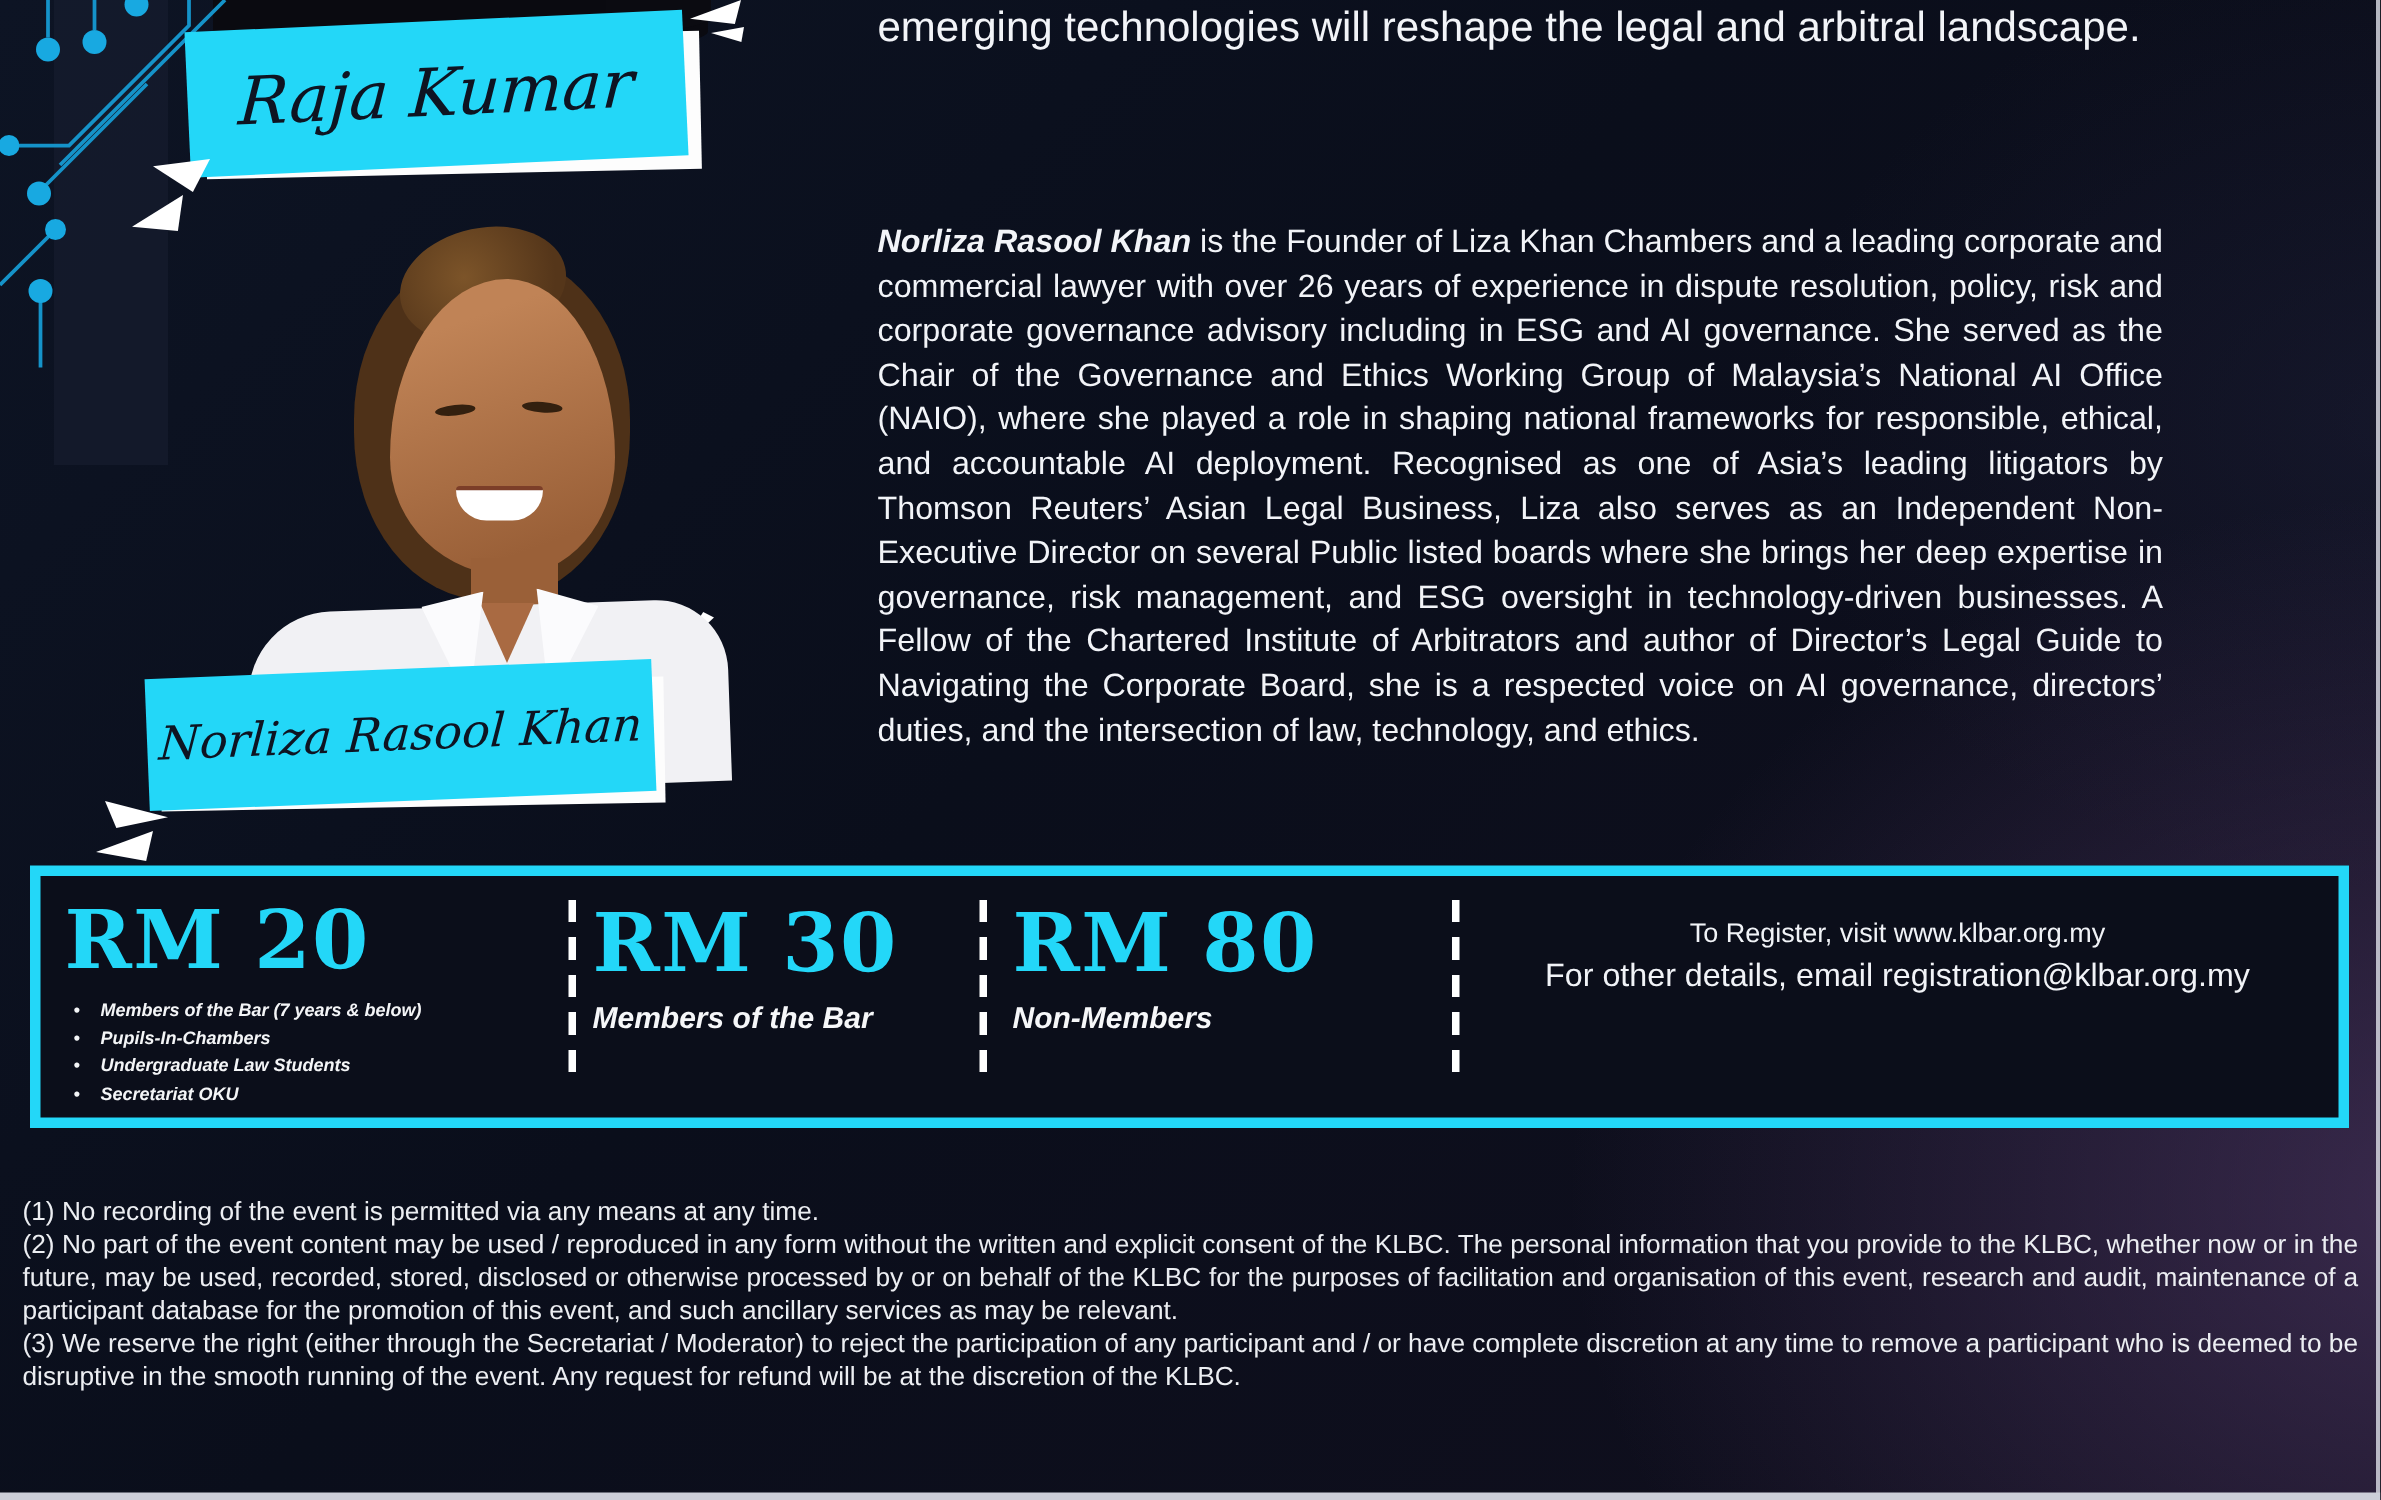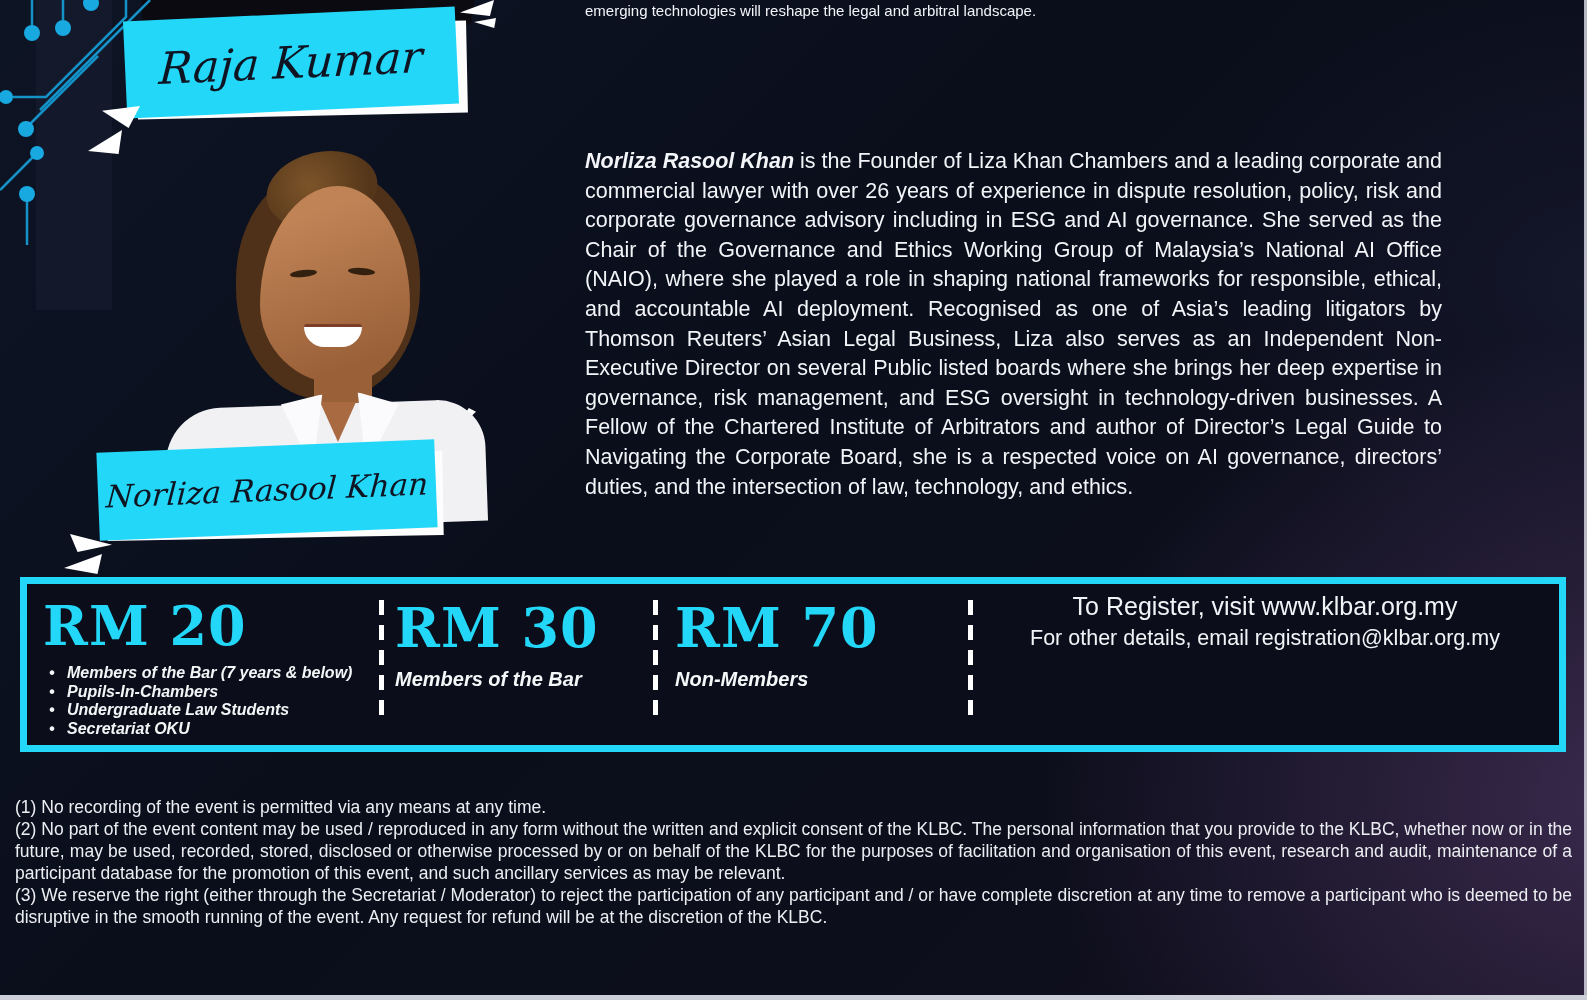--- a/index.html
+++ b/index.html
@@ -55,44 +55,44 @@
   .p-neck{position:absolute;left:146px;top:220px;width:58px;height:50px;background:#9a6038;}
   .p-shirt{position:absolute;left:-2px;top:252px;width:320px;height:122px;background:#f1f1f4;
     border-radius:56px 48px 0 0;transform:rotate(-2deg);}
   .p-chest{position:absolute;left:152px;top:250px;width:36px;height:40px;background:#a96a42;
     clip-path:polygon(0 0,100% 0,50% 100%);}
   .p-collar{position:absolute;width:48px;height:74px;background:#fbfbfd;}
   .p-collar.l{left:116px;top:244px;clip-path:polygon(0 8%,88% 0,52% 100%);transform:rotate(-6deg);}
   .p-collar.r{left:180px;top:242px;clip-path:polygon(12% 0,100% 10%,46% 100%);transform:rotate(6deg);}
 
   
-  .intro-line{position:absolute;left:585px;top:2px;width:880px;font-size:15px;color:#f2f4f8;}
+  .intro-line{position:absolute;left:585px;top:2px;width:880px;font-size:28px;color:#f2f4f8;}
   .bio{position:absolute;left:585px;top:147px;width:857px;font-size:21.5px;line-height:29.6px;
     text-align:justify;color:#f2f4f8;}
   .bio b{font-style:italic;font-weight:700;}
 
   
   .pricebox{position:absolute;left:20px;top:577px;width:1532px;height:161px;
     border:7px solid #23d7f8;background:#0b0e1a;}
   .pb-col{position:absolute;top:0;height:100%;}
   .price{font-family:"DejaVu Serif", serif;font-weight:700;font-size:54px;color:#23d7f8;
     letter-spacing:1px;text-align:left;}
   .tier-label{font-weight:700;font-style:italic;font-size:20px;color:#f6f7f9;text-align:left;}
   .col1{left:16px;width:340px;}
   .col1 .price{margin-top:10px;}
   .col1 ul{list-style:none;margin:6px 0 0 0;padding:0;font-weight:700;font-style:italic;
-    font-size:16px;line-height:18.5px;color:#f4f5f7;}
+    font-size:12px;line-height:18.5px;color:#f4f5f7;}
   .col1 li{position:relative;padding-left:24px;}
   .col1 li::before{content:"•";position:absolute;left:6px;}
   .col2{left:368px;width:252px;}
   .col3{left:648px;width:282px;}
   .col2 .price,.col3 .price{margin-top:12px;}
   .col2 .tier-label,.col3 .tier-label{margin-top:8px;}
   .col4{left:950px;width:576px;text-align:center;}
-  .reg-l1{margin-top:8px;font-size:25px;}
+  .reg-l1{margin-top:28px;font-size:18px;}
   .reg-mid{margin-top:4px;font-size:18px;line-height:17.8px;}
   .reg-l5{margin-top:5px;font-size:21.5px;}
   .vdash{position:absolute;top:16px;width:5px;height:123px;
     background:repeating-linear-gradient(180deg,#fff 0 15px,transparent 15px 25px);}
   .vd1{left:352px;}.vd2{left:626px;}.vd3{left:941px;}
 
   
   .terms{position:absolute;left:15px;top:796px;width:1557px;font-size:17.5px;line-height:22px;
     color:#eceef2;}
   .terms p{margin:0;text-align:justify;}
@@ -195,21 +195,21 @@
     <div class="vdash vd1"></div>
 
     <div class="pb-col col2">
       <div class="price">RM 30</div>
       <div class="tier-label">Members of the Bar</div>
     </div>
 
     <div class="vdash vd2"></div>
 
     <div class="pb-col col3">
-      <div class="price">RM 70</div>
+      <div class="price">RM 80</div>
       <div class="tier-label">Non-Members</div>
     </div>
 
     <div class="vdash vd3"></div>
 
     <div class="pb-col col4">
       <div class="reg-l1">To Register, visit www.klbar.org.my</div>
       <div class="reg-l5">For other details, email registration@klbar.org.my</div>
     </div>
   </div>

